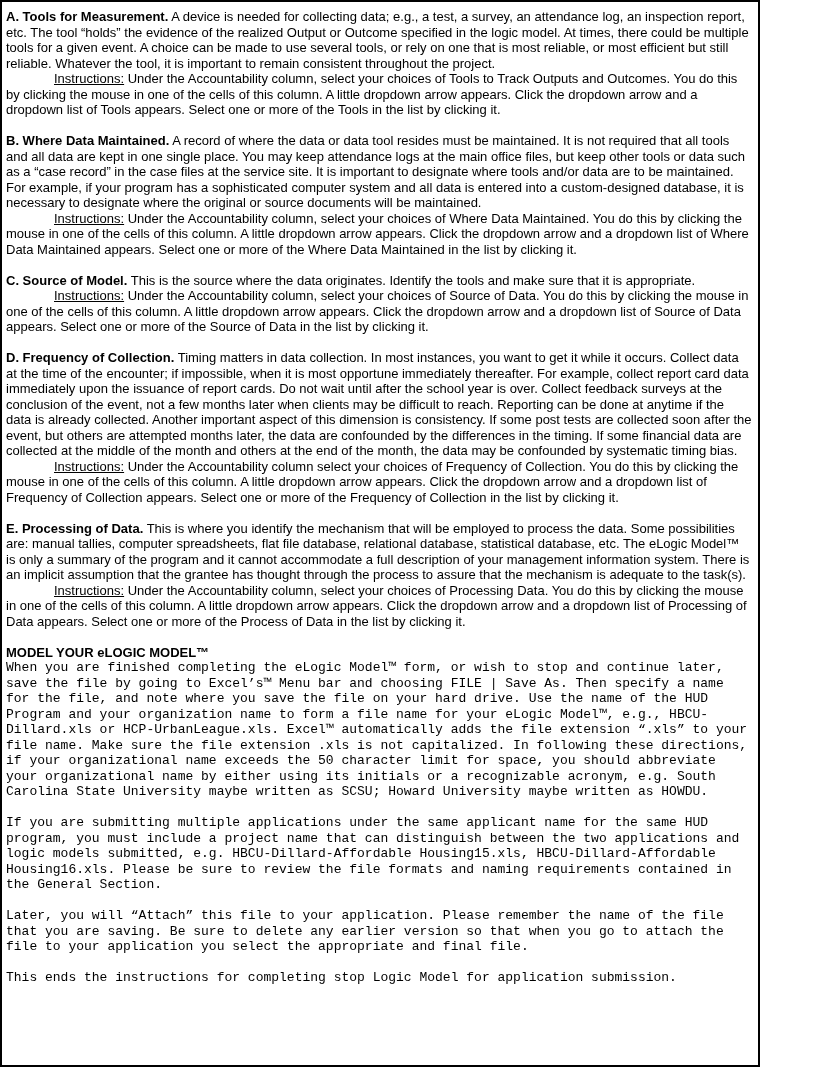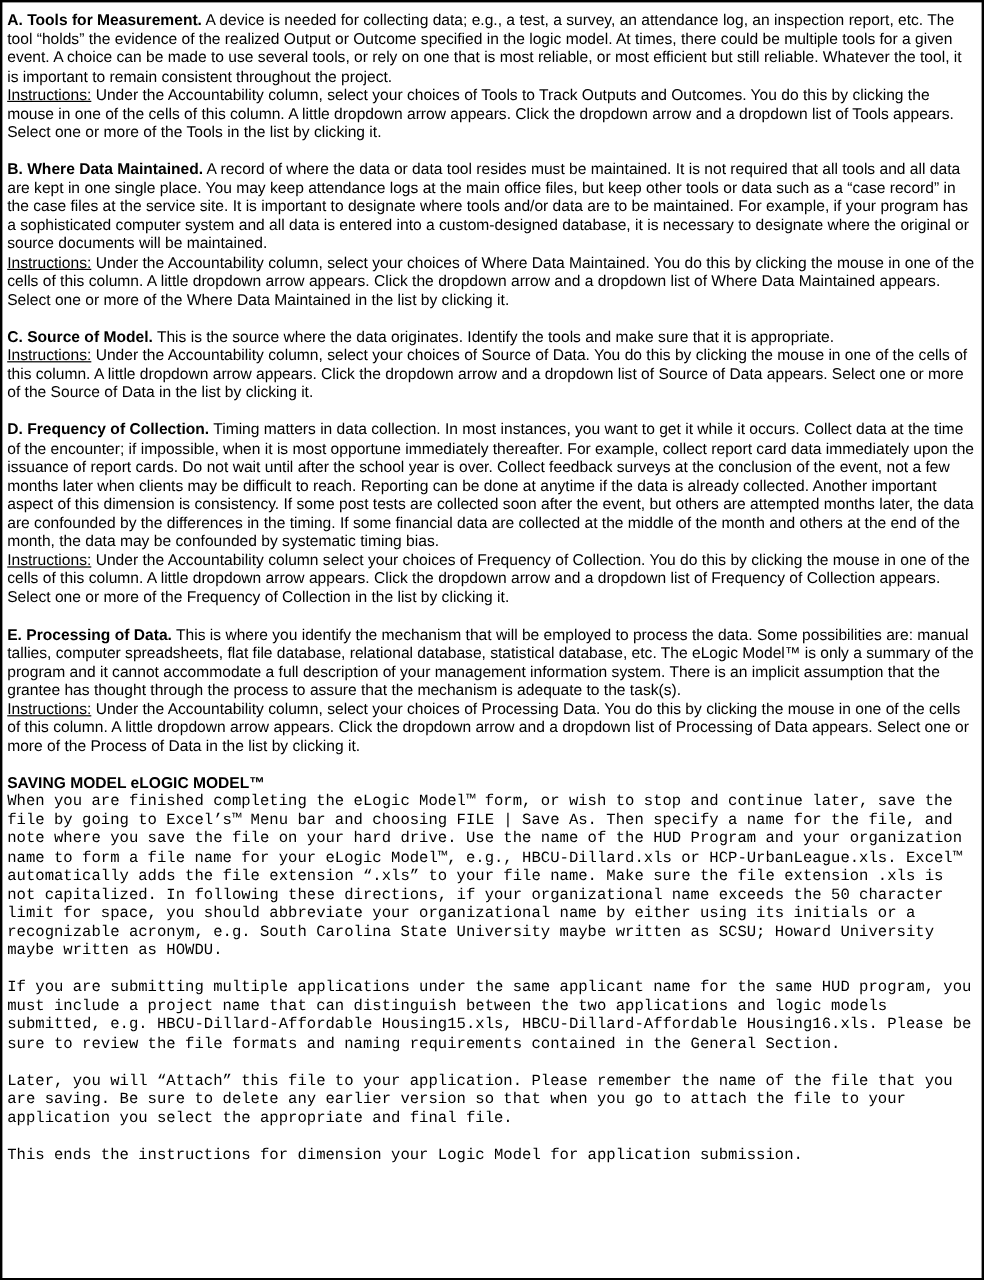--- a/index.html
+++ b/index.html
@@ -1,32 +1,32 @@
 <!DOCTYPE html>
 <html><head>
 <meta charset="utf-8">
 <style>
   * { box-sizing: border-box; }
   html, body { margin: 0; padding: 0; background: #ffffff; }
   .page {
-    width: 820px;
+    width: 760px;
     height: 1067px;
     border: 2px solid #000000;
     padding: 7px 6px 6px 4px;
     font-family: "Liberation Sans", sans-serif;
     font-size: 13px;
     line-height: 15.5px;
     color: #000000;
     overflow: hidden;
     background: #ffffff;
   }
   p { margin: 0; }
   .section { margin-bottom: 15.5px; }
   .lead { font-weight: bold; }
-  .u { text-decoration: underline; }
+  .u { text-decoration: underline; margin-left: 48px; }
   .saving-heading { font-weight: bold; }
   .saving p.spara { margin-bottom: 15.5px; font-family: Liberation Mono, monospace; }
   .saving p.spara:last-child { margin-bottom: 0; }
 </style>
 </head>
 <body>
 
 <div class="page">
 
   <div class="section">
@@ -48,20 +48,20 @@
     <p class="para"><strong class="lead">D. Frequency of Collection.</strong> <span>Timing matters in data collection. In most instances, you want to get it while it occurs. Collect data at the time of the encounter; if impossible, when it is most opportune immediately thereafter.  For example, collect report card data immediately upon the issuance of report cards. Do not wait until after the school year is over.  Collect feedback surveys at the conclusion of the event, not a few months later when clients may be difficult to reach. Reporting can be done at anytime if the data is already collected.   Another important aspect of this dimension is consistency.  If some post tests are collected soon after the event, but others are attempted months later, the data are confounded by the differences in the timing.  If some financial data are collected at the middle of the month and others at the end of the month, the data may be confounded by systematic timing bias.</span></p>
     <p class="para"><span class="u">Instructions:</span> <span>Under the Accountability column select your choices of Frequency of Collection.  You do this by clicking the mouse in one of the cells of this column.  A little dropdown arrow appears.  Click the dropdown arrow and a dropdown list of Frequency of Collection appears.  Select one or more of the Frequency of Collection in the list by clicking it.</span></p>
   </div>
 
   <div class="section">
     <p class="para"><strong class="lead">E.  Processing of Data.</strong> <span>This is where you identify the mechanism that will be employed to process the data.  Some possibilities are: manual tallies, computer spreadsheets, flat file database, relational database, statistical database, etc.  The eLogic Model™ is only a summary of the program and it cannot accommodate a full description of your management information system. There is an implicit assumption that the grantee has thought through the process to assure that the mechanism is adequate to the task(s).</span></p>
     <p class="para"><span class="u">Instructions:</span> <span>Under the Accountability column, select your choices of Processing Data.  You do this by clicking the mouse in one of the cells of this column.  A little dropdown arrow appears.  Click the dropdown arrow and a dropdown list of Processing of Data appears. Select one or more of the Process of Data in the list by clicking it.</span></p>
   </div>
 
   <div class="saving">
-    <p class="saving-heading">SAVING MODEL eLOGIC MODEL™</p>
+    <p class="saving-heading">MODEL YOUR eLOGIC MODEL™</p>
     <p class="spara">When you are finished completing the eLogic Model™ form, or wish to stop and continue later, save the file by going to Excel’s™ Menu bar and choosing FILE | Save As.  Then specify a name for the file, and note where you save the file on your hard drive. Use the name of the HUD Program and your organization name to form a file name for your eLogic Model™,  e.g., HBCU-Dillard.xls or HCP-UrbanLeague.xls. Excel™ automatically adds the file extension “.xls” to your file name. Make sure the file extension .xls is not capitalized. In following these directions, if your organizational name exceeds the 50 character limit for space, you should abbreviate your organizational name by either using its initials or a recognizable acronym, e.g. South Carolina State University maybe written as SCSU; Howard University maybe written as HOWDU.</p>
     <p class="spara">If you are submitting multiple applications under the same applicant name for the same HUD program, you must include a project name that can distinguish between the two applications and logic models submitted, e.g. HBCU-Dillard-Affordable Housing15.xls, HBCU-Dillard-Affordable Housing16.xls. Please be sure to review the file formats and naming requirements contained in the General Section.</p>
     <p class="spara">Later, you will “Attach” this file to your application. Please remember the name of the file that you are saving.  Be sure to delete any earlier version so that when you go to attach the file to your application you select the appropriate and final file.</p>
-    <p class="spara">This ends the instructions for dimension your Logic Model for application submission.</p>
+    <p class="spara">This ends the instructions for completing stop Logic Model for application submission.</p>
   </div>
 
 </div>
 
 </body></html>

